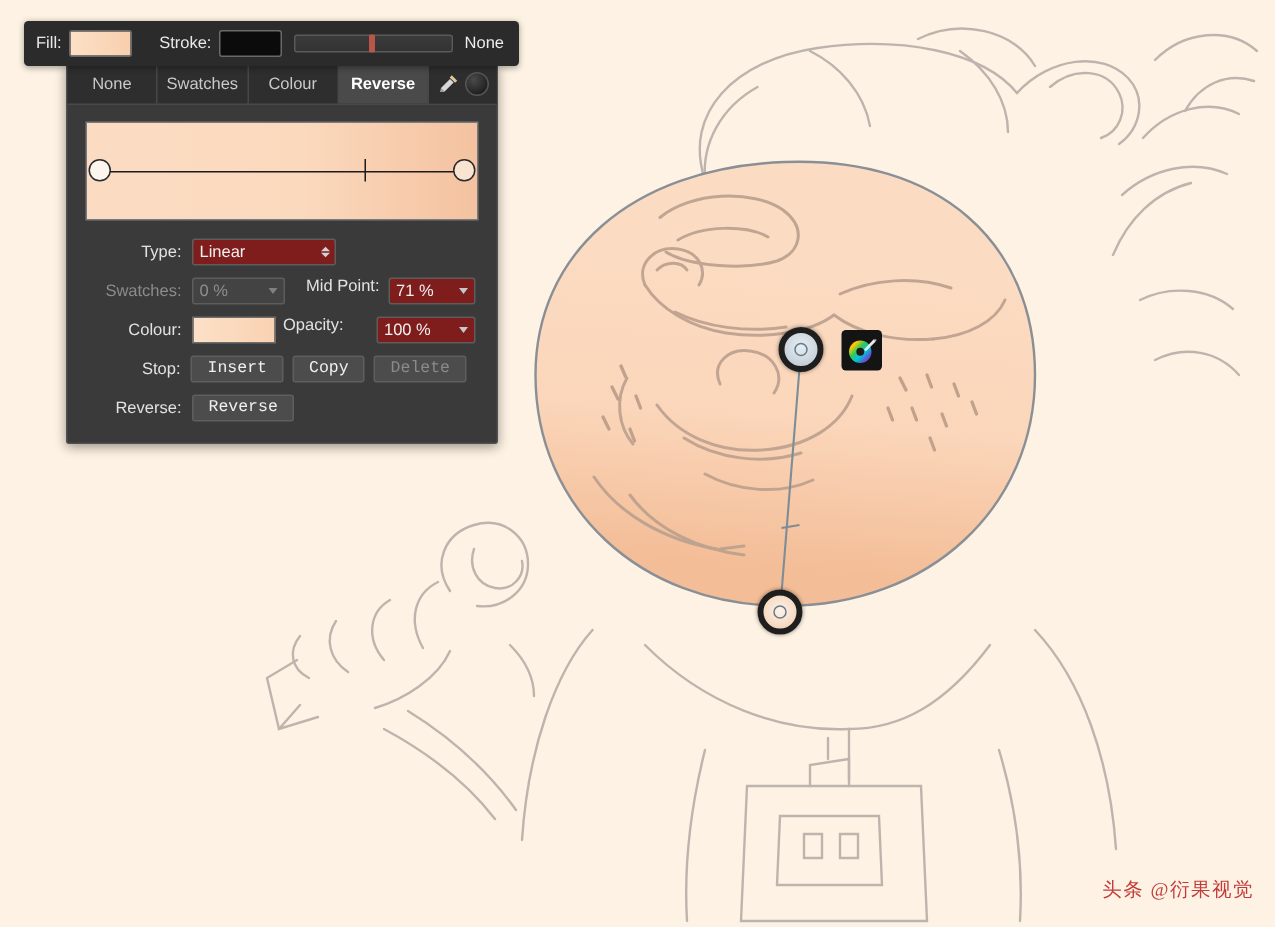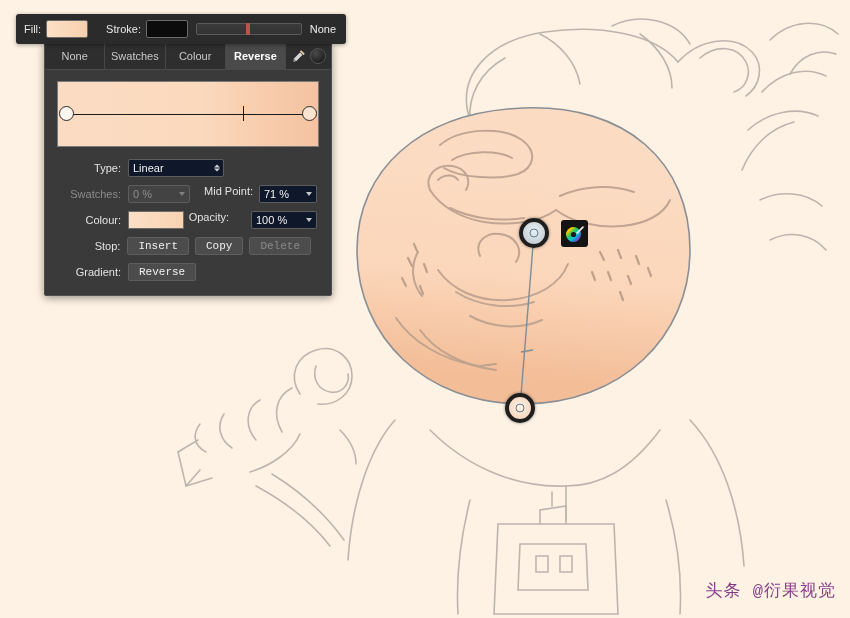--- a/index.html
+++ b/index.html
@@ -180,21 +180,21 @@
   .form-label {
     width: 62px;
     text-align: right;
     padding-right: 7px;
     color: #e2e2e2;
     white-space: nowrap;
   }
   .form-label.dim { color: #8b8b8b; }
 
   .field {
-    background: #0f172a;
+    background: #7f1d1d;
     border: 1px solid #5d5d5d;
     border-radius: 2px;
     color: #f0f0f0;
     height: 18px;
     display: flex;
     align-items: center;
     padding: 0 4px;
     box-sizing: border-box;
     position: relative;
   }
@@ -304,23 +304,23 @@
     display: flex;
     align-items: center;
     justify-content: center;
     cursor: pointer;
   }
 
   
   #watermark {
     position: absolute;
     right: 14px; bottom: 16px;
-    color: #701a75;
-    font-size: 17px;
-    font-family: Liberation Mono, monospace;
+    color: #b91c1c;
+    font-size: 13px;
+    font-family: Liberation Serif, serif;
     letter-spacing: 1px;
     z-index: 40;
     white-space: nowrap;
     opacity: 0.85;
   }
 </style>
 </head>
 <body>
 
 <div id="stage">
@@ -536,21 +536,21 @@
       </div>
 
       <div class="form-row">
         <span class="form-label">Stop:</span>
         <button class="panel-btn">Insert</button>
         <button class="panel-btn">Copy</button>
         <button class="panel-btn disabled">Delete</button>
       </div>
 
       <div class="form-row">
-        <span class="form-label">Gradient:</span>
+        <span class="form-label">Reverse:</span>
         <button class="panel-btn">Reverse</button>
       </div>
 
     </div>
   </div>
 
   <div id="watermark">头条 @衍果视觉</div>
 
 </div>
 

